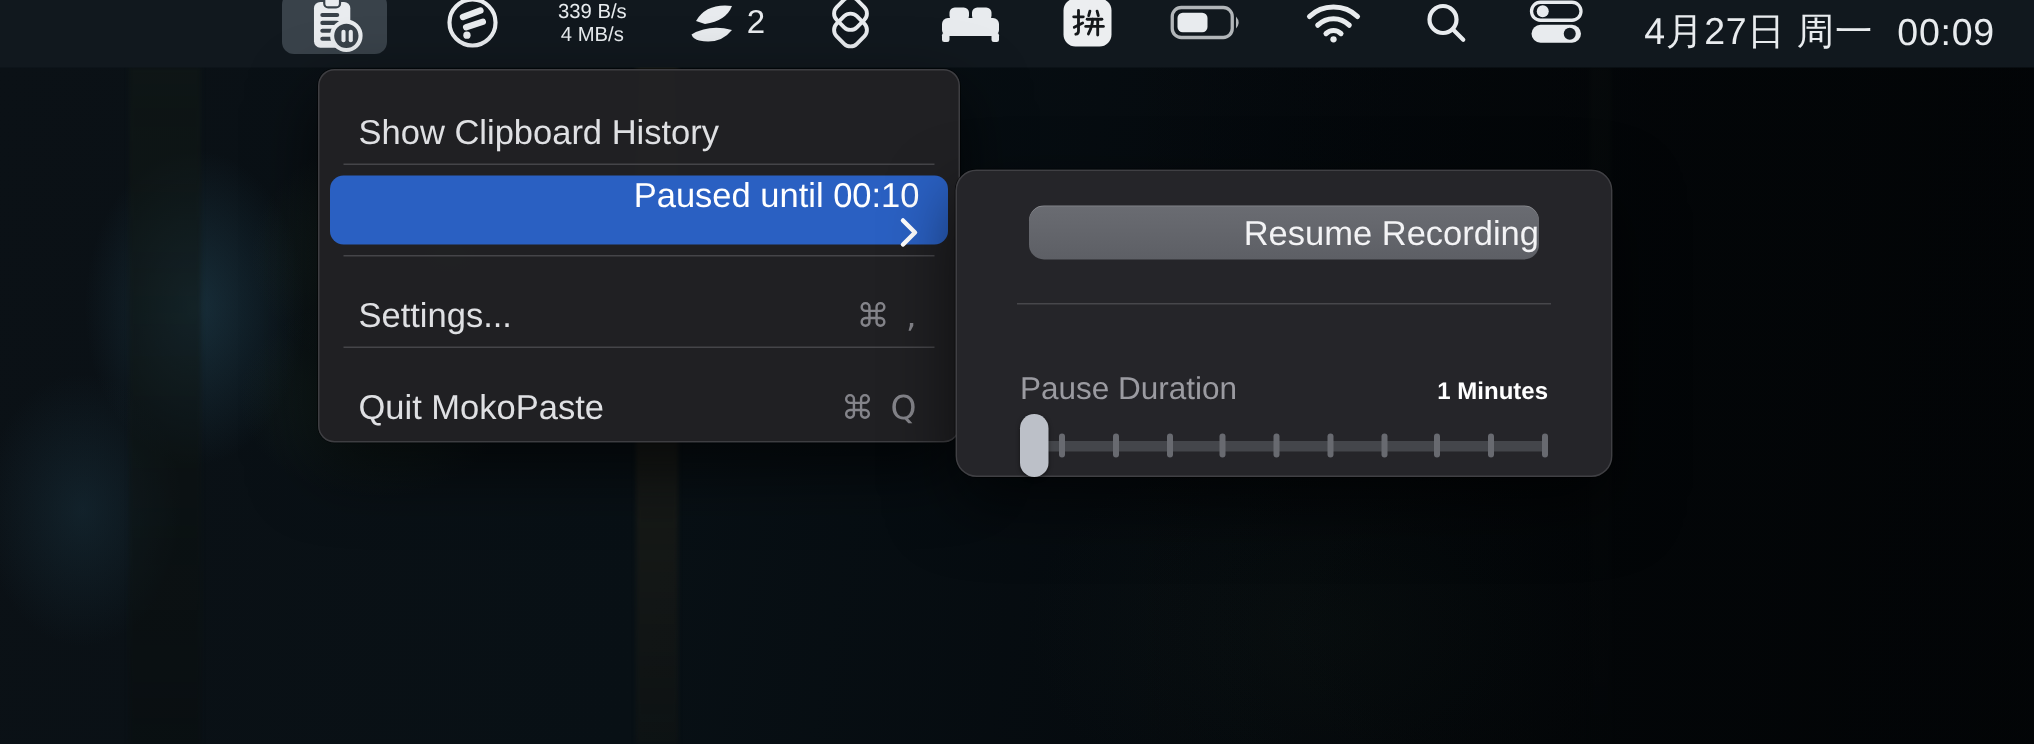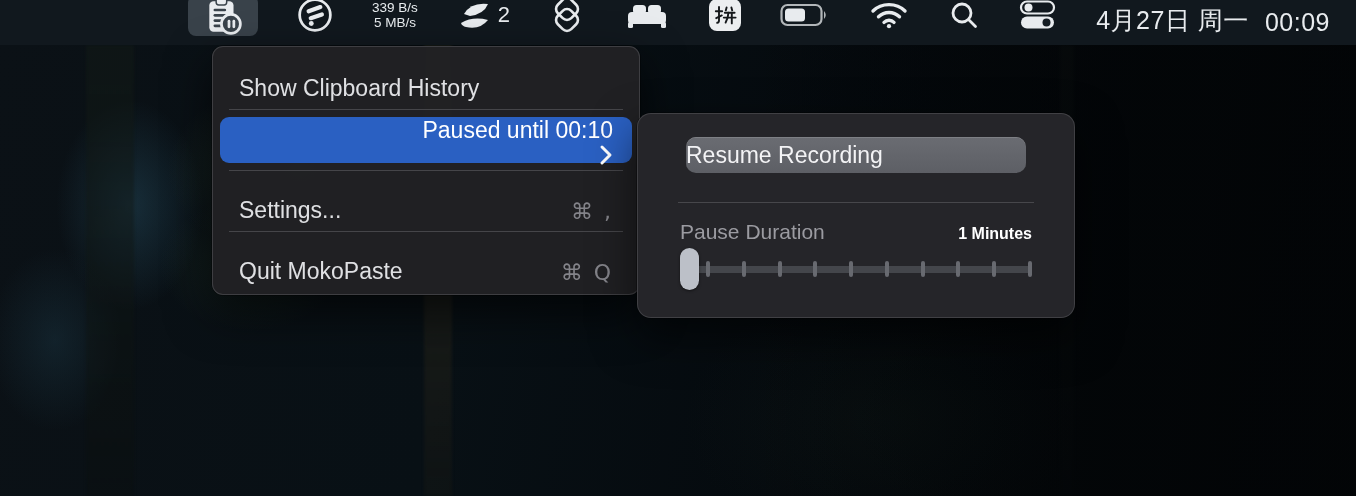--- a/index.html
+++ b/index.html
@@ -60,25 +60,25 @@
     color:#84848a; font-size:22px; letter-spacing:2px; }
   .chev { display:flex; align-items:center; }
 
   
   .sub-panel { position:absolute; left:637px; top:113px; width:438px; height:205px; z-index:11;
     background:rgba(38,38,42,.98); border:1px solid rgba(120,120,126,.32);
     border-radius:14px; box-shadow:0 18px 45px rgba(0,0,0,.6), 0 0 0 .5px rgba(0,0,0,.6); }
   .resume-btn { display:block; margin:23px auto 0; width:340px; height:36px;
     background:linear-gradient(180deg,#6a6c72,#5d5f65); border:none; border-radius:10px;
     box-shadow:inset 0 .5px 0 rgba(255,255,255,.28);
-    color:#f3f3f5; font-size:23px; font-family:inherit; line-height:34px; text-align:left; }
+    color:#f3f3f5; font-size:23px; font-family:inherit; line-height:34px; text-align:right; }
   .sub-sep { height:1px; background:#47474b; margin:29px 40px 0; }
   .slider-head { display:flex; justify-content:space-between; align-items:baseline;
     margin:17px 42px 0; }
-  .slider-label { color:#9b9ba1; font-size:21px; }
+  .slider-label { color:#9b9ba1; font-size:21px;margin-top:28px; }
   .slider-value { color:#ffffff; font-size:16px; font-weight:700; }
   .slider { position:relative; height:44px; margin:3px 42px 0; }
   .slider-track { position:absolute; left:0; right:0; top:19px; height:7px;
     background:#44464b; border-radius:4px; }
   .slider-ticks { position:absolute; left:26px; right:0; top:14px; height:16px;
     display:flex; justify-content:space-between; }
   .tick { width:4px; height:16px; border-radius:2px; background:#686a70; }
   .slider-thumb { position:absolute; top:1px; width:19px; height:42px;
     border-radius:9.5px; background:#bcc0c8; box-shadow:0 1px 3px rgba(0,0,0,.5); }
 </style>
@@ -116,21 +116,21 @@
         <line x1="11" y1="13.5" x2="22" y2="9.5" stroke="#e8ebee" stroke-width="4" stroke-linecap="round"></line>
         <line x1="13" y1="20" x2="23.5" y2="16.5" stroke="#e8ebee" stroke-width="4" stroke-linecap="round"></line>
         <circle cx="13.5" cy="25" r="2.3" fill="#e8ebee"></circle>
       </svg>
     </span>
   </div>
 
   <div class="mb-item speeds">
     <div>
       <div>339 B/s</div>
-      <div>5 MB/s</div>
+      <div>4 MB/s</div>
     </div>
   </div>
 
   <div class="mb-item leaf-wrap">
     <span>
       <svg width="36" height="32" viewBox="0 0 36 32">
         <path d="M7 15 Q14 3 31 5 Q27 15 13 17 Z" fill="#e8ebee"></path>
         <path d="M4 24 Q16 17 31 21 Q23 31 9 28 Q5 27 4 24 Z" fill="#e8ebee"></path>
       </svg>
     </span>

